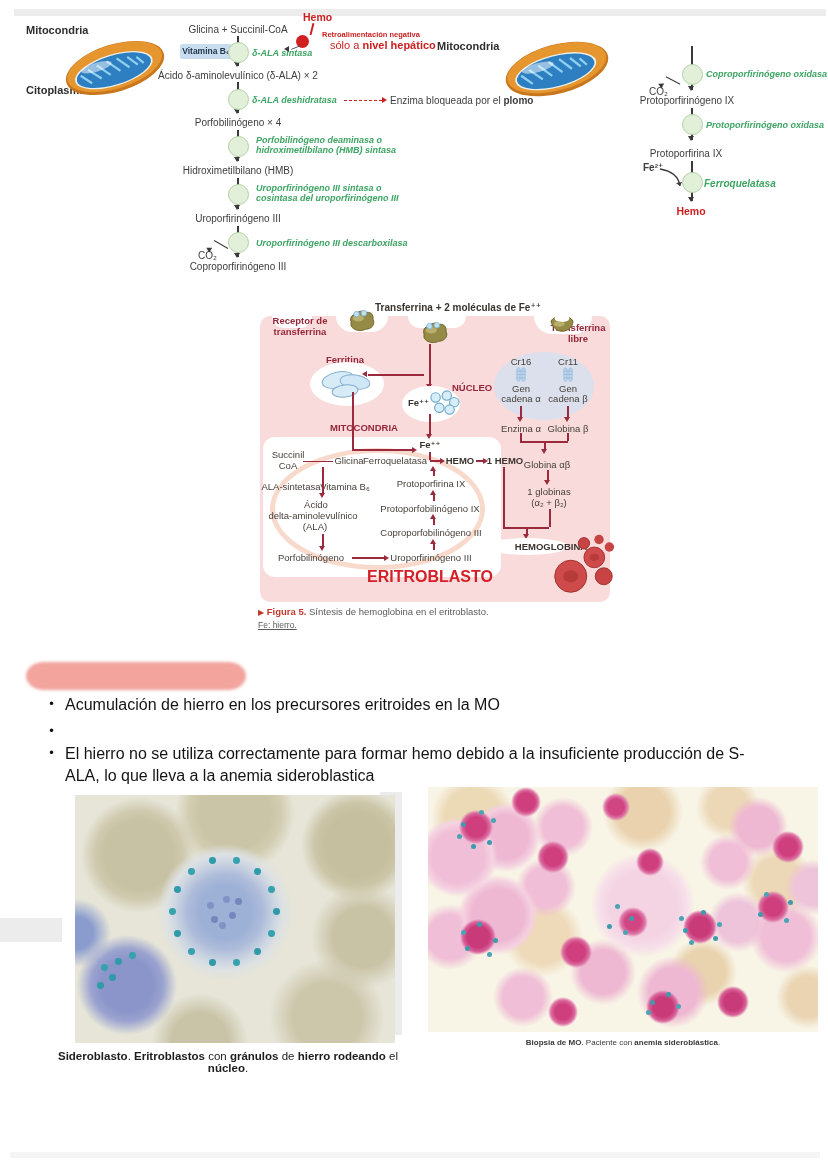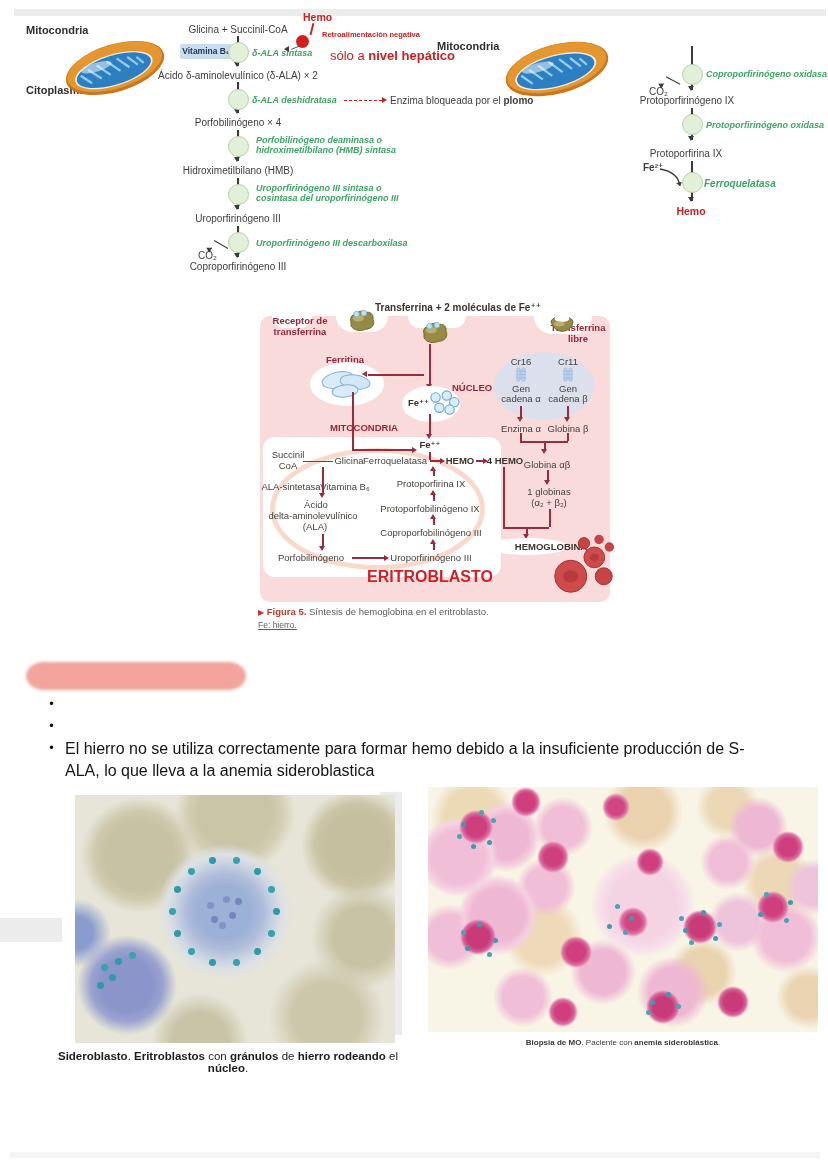--- a/index.html
+++ b/index.html
@@ -77,21 +77,21 @@
          font-size:8.5px;font-weight:700;color:#24384e;text-align:center;line-height:15px;">Vitamina B₆</div>
     <div class="a c" style="left:227.5px;top:42px;"></div>
     <div class="a e" style="left:252px;top:48px;">δ-ALA sintasa</div>
 
     <div class="a red-t" style="left:303px;top:11px;font-size:10.5px;">Hemo</div>
     <div class="a" style="left:311px;top:23px;width:1.5px;height:12px;background:#cc2020;transform:rotate(14deg);"></div>
     <div class="a" style="left:296px;top:35px;width:13px;height:13px;border-radius:50%;background:#d11f1f;"></div>
     <div class="a" style="left:291px;top:47px;width:10px;height:1.2px;background:#444;transform:rotate(-22deg);"></div>
     <div class="a tl" style="left:284px;top:46px;"></div>
     <div class="a red-t" style="left:322px;top:30px;font-size:7.5px;">Retroalimentación negativa</div>
-    <div class="a" style="left:330px;top:48px;font-size:13px;color:#cc2020;">
+    <div class="a" style="left:330px;top:39px;font-size:11px;color:#cc2020;">
       <span>sólo a </span><span class="red-t">nivel hepático</span>
     </div>
 
     <div class="ctr n" style="left:238px;top:70px;">Ácido δ-aminolevulínico (δ-ALA) × 2</div>
     <div class="a v" style="left:237.3px;top:82px;height:31px;"></div>
     <div class="a t" style="left:234px;top:109px;"></div>
     <div class="a c" style="left:227.5px;top:89px;"></div>
     <div class="a e" style="left:252px;top:95px;">δ-ALA deshidratasa</div>
     <div class="a dash" style="left:344px;top:100px;width:38px;"></div>
     <div class="a tr red" style="left:382px;top:96.5px;"></div>
@@ -259,21 +259,21 @@
     <div class="ctr d" style="left:288px;top:159px;">Succinil</div>
     <div class="ctr d" style="left:288px;top:170px;">CoA</div>
     <div class="a h" style="left:303px;top:171px;width:30px;height:1.2px;"></div>
     <div class="ctr d" style="left:349px;top:165px;">Glicina</div>
     <div class="ctr d" style="left:395px;top:165px;">Ferroquelatasa</div>
     <div class="a h" style="left:430px;top:170px;width:10px;"></div>
     <div class="a tr mr" style="left:440px;top:167.5px;"></div>
     <div class="ctr dk" style="left:460px;top:165px;">HEMO</div>
     <div class="a h" style="left:476px;top:170px;width:7px;"></div>
     <div class="a tr mr" style="left:483px;top:167.5px;"></div>
-    <div class="ctr dk" style="left:505px;top:165px;">4 HEMO</div>
+    <div class="ctr dk" style="left:505px;top:165px;">1 HEMO</div>
     <div class="ctr d" style="left:547px;top:169px;">Globina αβ</div>
 
     <div class="ctr d" style="left:291px;top:191px;">ALA-sintetasa</div>
     <div class="ctr d" style="left:345px;top:191px;">Vitamina B₆</div>
     <div class="a v mr" style="left:322px;top:177px;height:28px;"></div>
     <div class="a t mr" style="left:318.9px;top:203px;"></div>
     <div class="ctr d" style="left:316px;top:209px;">Ácido</div>
     <div class="ctr d" style="left:313px;top:220px;">delta-aminolevulínico</div>
     <div class="ctr d" style="left:315px;top:231px;">(ALA)</div>
     <div class="a v mr" style="left:322px;top:244px;height:14px;"></div>
@@ -330,20 +330,21 @@
       <b style="color:#c0392b;">Figura 5.</b><span> Síntesis de hemoglobina en el eritroblasto.</span>
     </div>
     <div class="a" style="left:258px;top:330px;font-size:8.5px;color:#5a5a5a;text-decoration:underline;">Fe: hierro.</div>
   </div>
 
   <div class="a" style="left:0;top:650px;width:828px;height:140px;">
     <div class="a blob" style="left:26px;top:12px;width:220px;height:28px;"></div>
     <div class="a" style="left:38px;top:44px;width:750px;">
       <div class="bul-row">
         <div class="bul-dot">•</div>
+        <div class="bul-tx">Acumulación de hierro en los precursores eritroides en la MO</div>
       </div>
       <div class="bul-row">
         <div class="bul-dot">•</div>
       </div>
       <div class="bul-row">
         <div class="bul-dot">•</div>
         <div class="bul-tx" style="max-width:710px;">El hierro no se utiliza correctamente para formar hemo debido a la insuficiente producción de S-ALA, lo que lleva a la anemia sideroblastica</div>
       </div>
     </div>
   </div>

